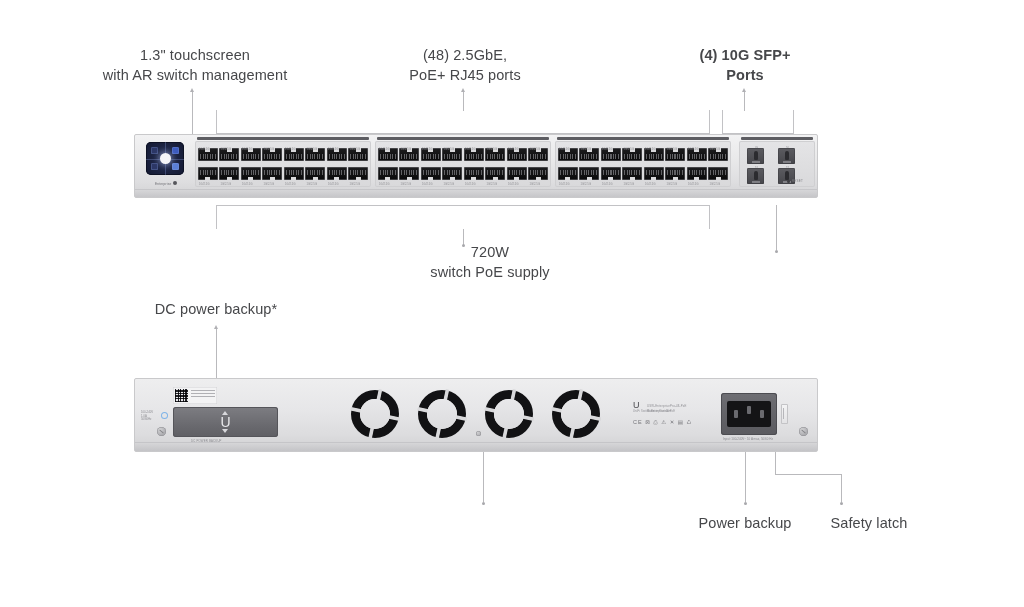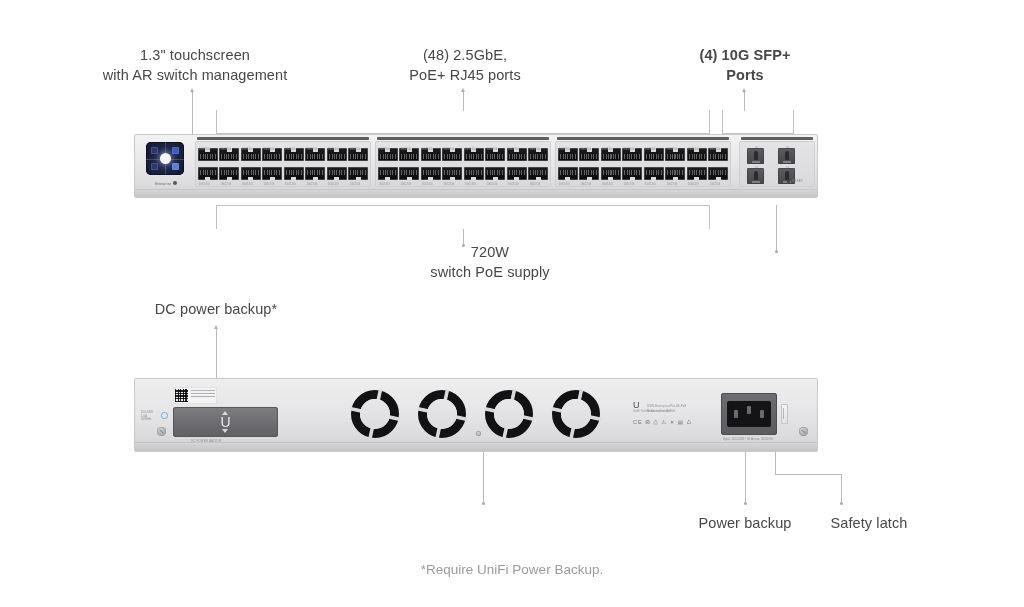--- a/index.html
+++ b/index.html
@@ -596,15 +596,14 @@
   <div class="vline" style="left:745px; top:452px; height:50px;"></div>
   <div class="dot" style="left:744px; top:502px;"></div>
   <div class="callout" style="left:685px; top:513px; width:120px;">Power backup</div>
 
   <div class="vline" style="left:775px; top:452px; height:22px;"></div>
   <div class="hline" style="left:775px; top:474px; width:66px;"></div>
   <div class="vline" style="left:841px; top:474px; height:28px;"></div>
   <div class="dot" style="left:840px; top:502px;"></div>
   <div class="callout" style="left:781px; top:513px; width:120px;margin-left:28px;">Safety latch</div>
 
-  <div class="footnote" style="top:562px;">*Require UniFi Power Backup.</div>
 
 </div>
 
 </body></html>

